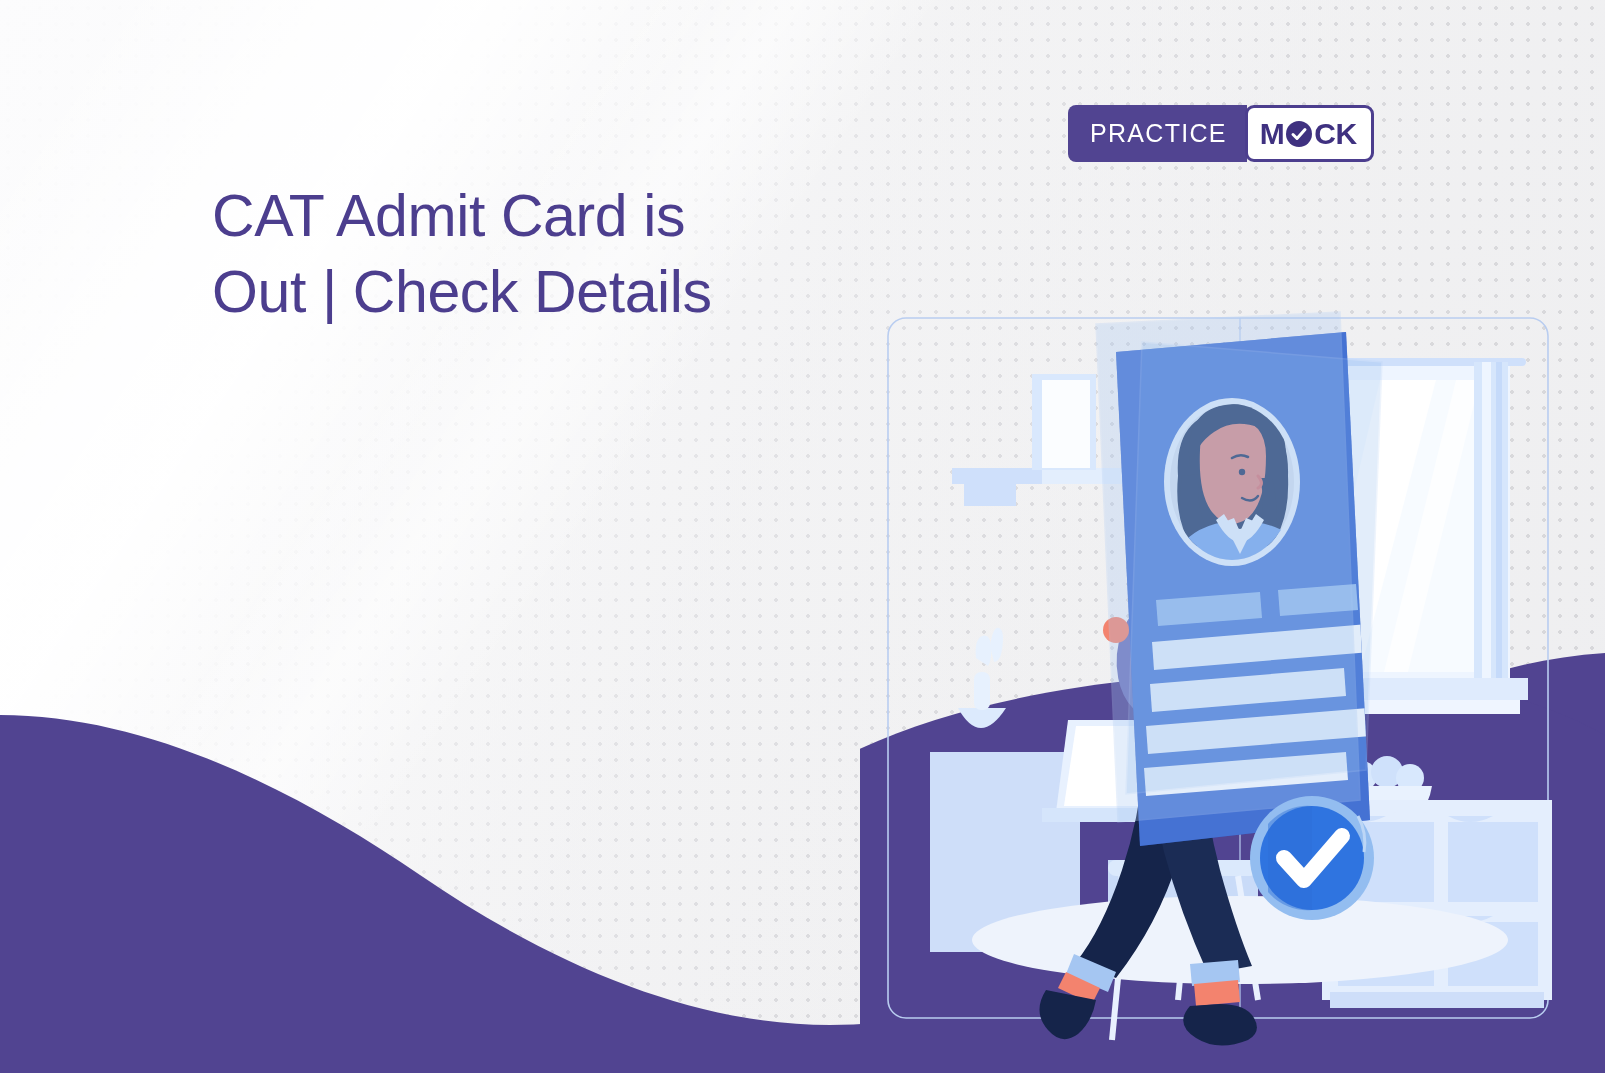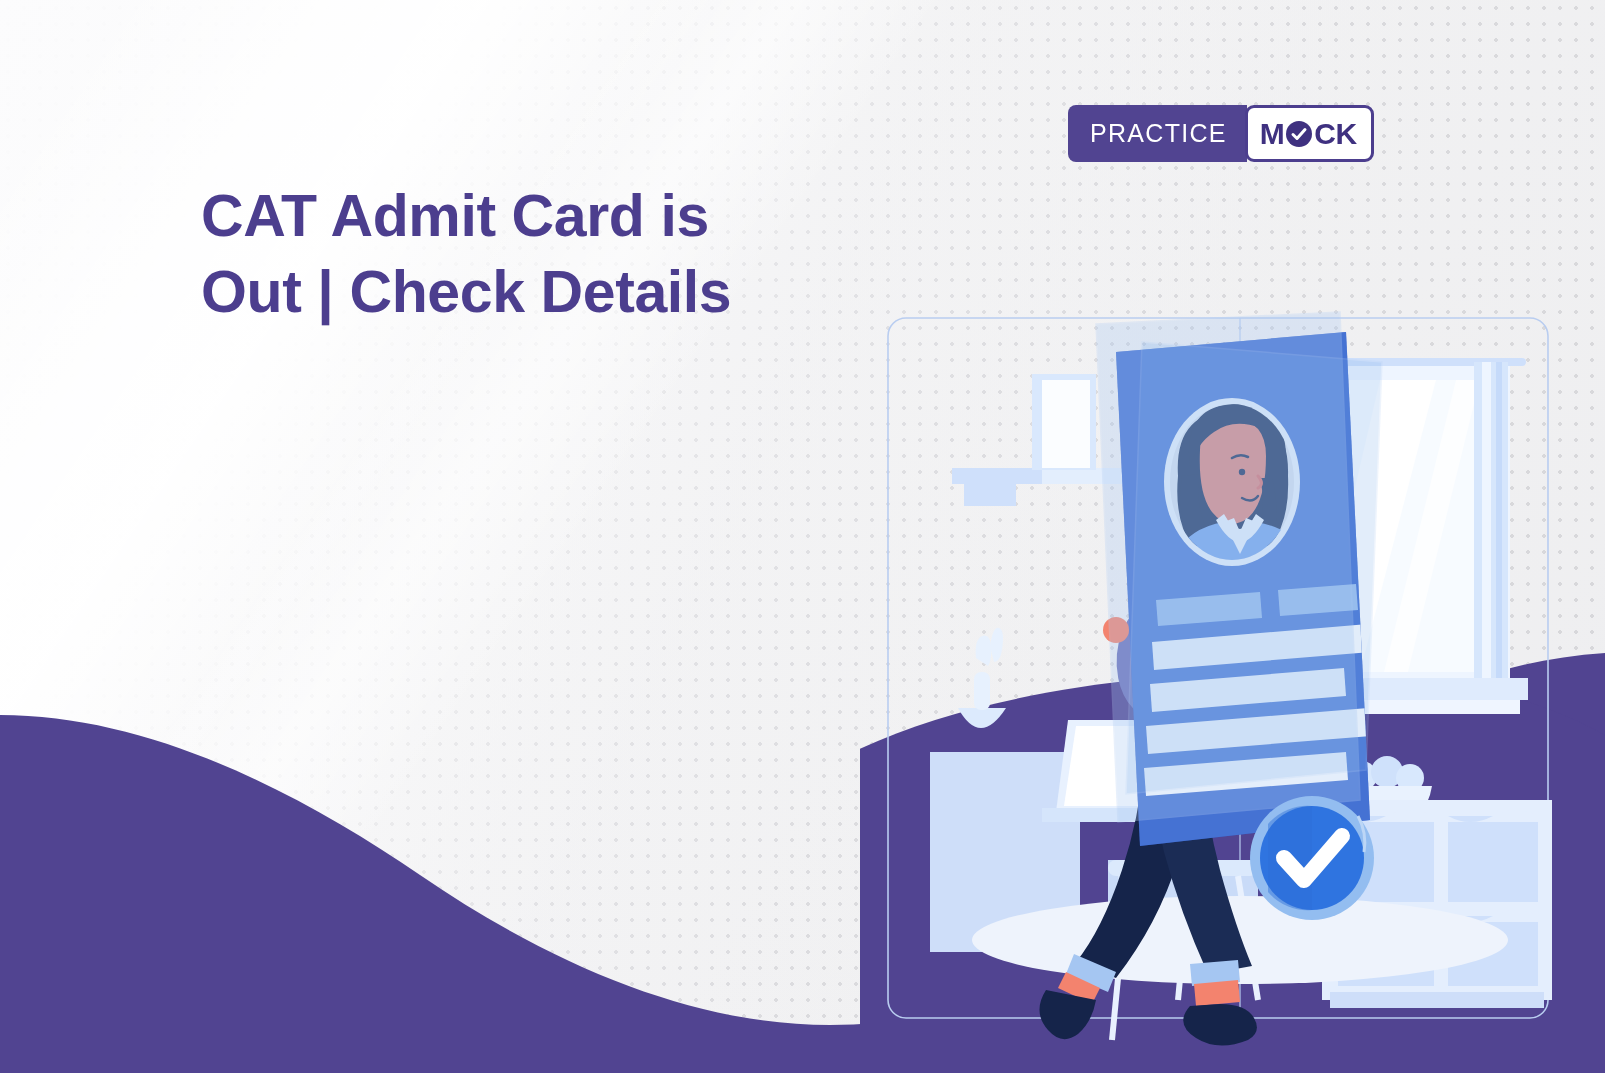--- a/index.html
+++ b/index.html
@@ -56,23 +56,23 @@
     display:flex;align-items:center;justify-content:center;
     padding:0 14px 0 12px;
   }
   .logo-right .mockwrap{display:flex;align-items:center;gap:0px;}
   .logo-right .m,.logo-right .ck{
     color:#3f3180;font-size:30px;font-weight:bold;letter-spacing:-0.5px;line-height:1;
   }
   .logo-o{display:inline-flex;margin:0 1px;}
   
   .headline{
-    position:absolute;left:201px;top:178px;width:700px;
+    position:absolute;left:212px;top:178px;width:700px;
     color:#4c3e8e;
-    font-size:59px;font-weight:bold;line-height:1.29;
+    font-size:59px;font-weight:normal;line-height:1.29;
     letter-spacing:-0.4px;
     white-space:pre-line;
   }
   
   .illus{position:absolute;left:860px;top:300px;width:745px;height:773px;}
 </style>
 </head>
 <body>
 
 <div id="stage">

